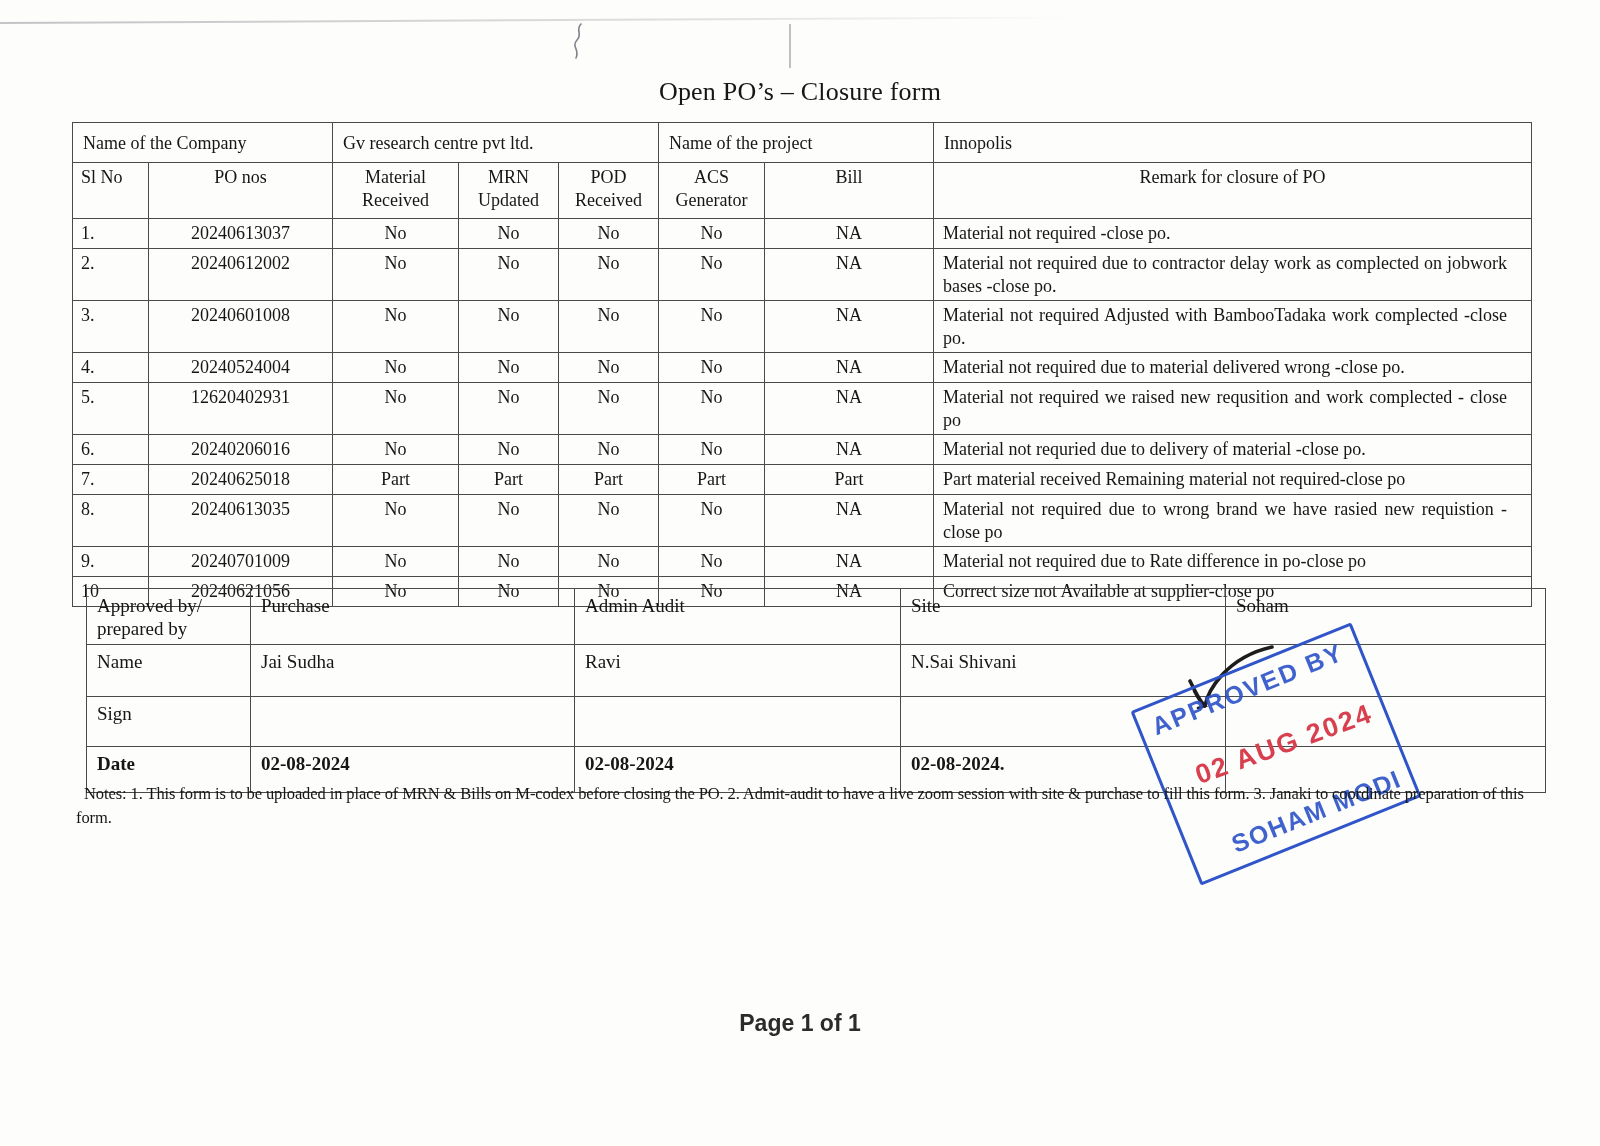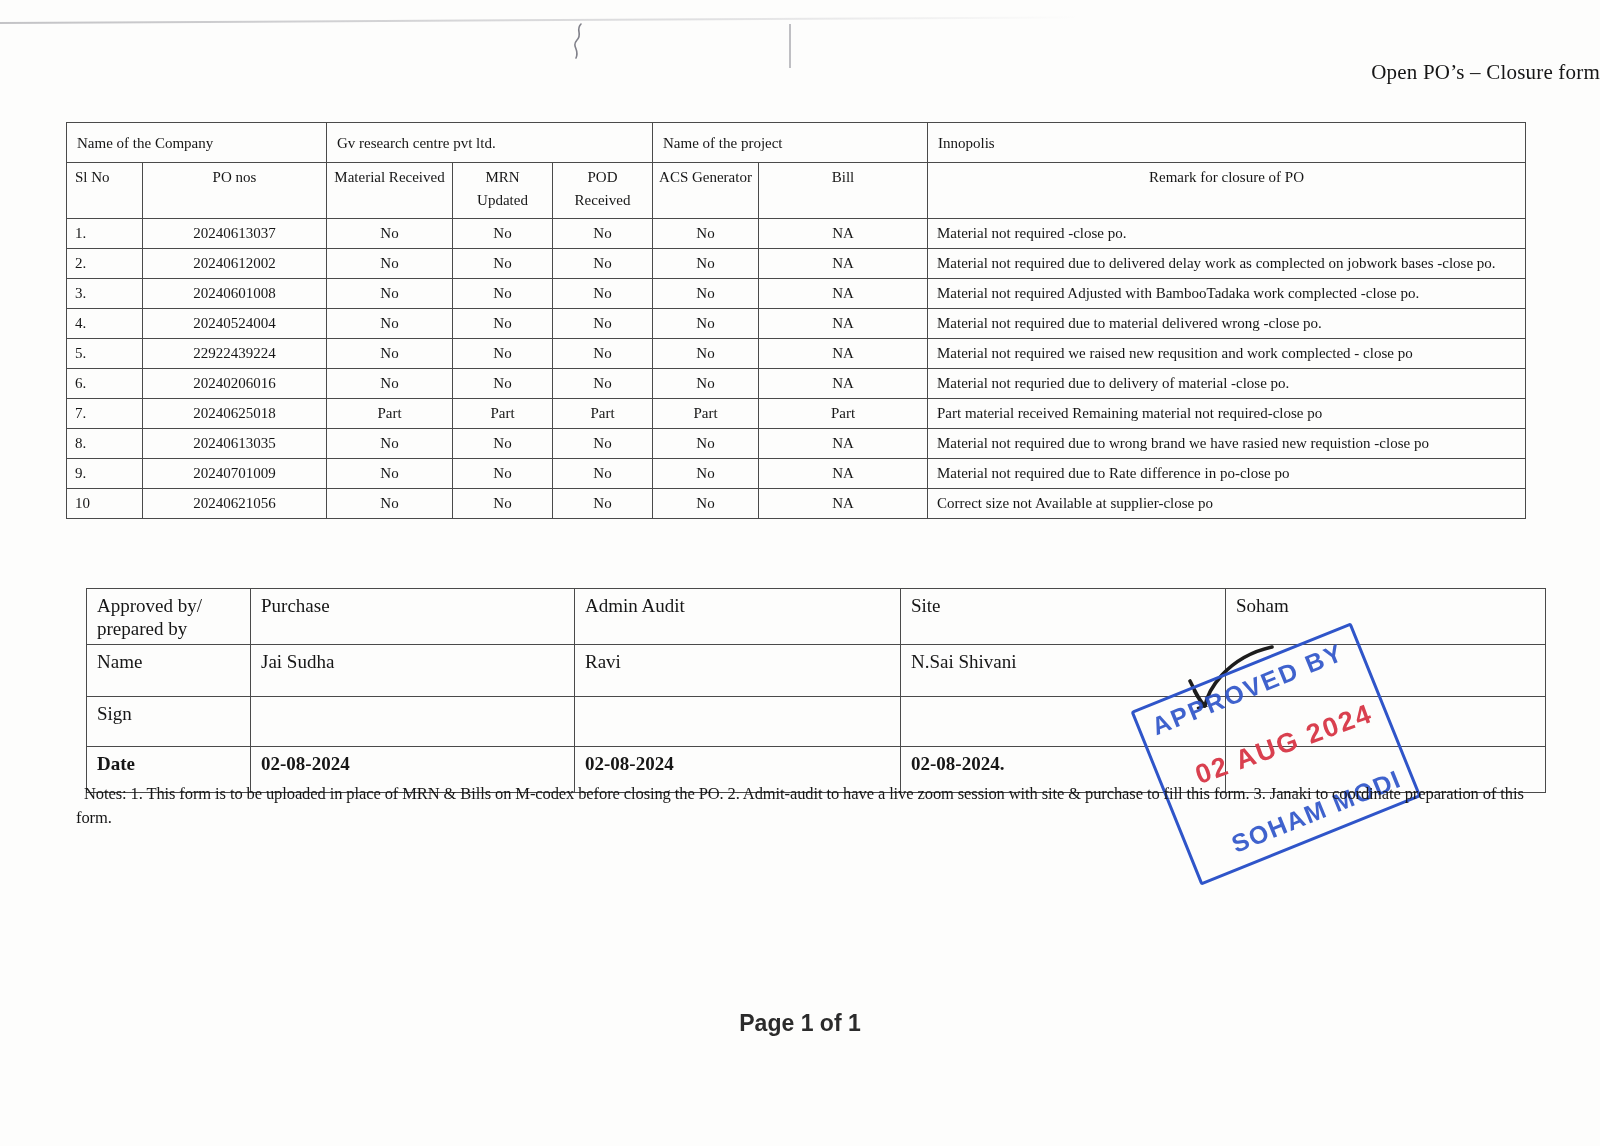--- a/index.html
+++ b/index.html
@@ -3,28 +3,28 @@
 <meta charset="utf-8">
 <style>
   html,body{margin:0;padding:0;}
   body{
     width:1600px;height:1146px;position:relative;overflow:hidden;
     background:#fdfdfc;color:#161616;
     font-family:"Liberation Serif", serif;
   }
   .page{position:absolute;inset:0;}
   .title{
-    position:absolute;top:60px;left:0;width:1600px;text-align:right;
-    font-size:21px;letter-spacing:.2px;
+    position:absolute;top:77px;left:0;width:1600px;text-align:center;
+    font-size:26px;letter-spacing:.2px;
   }
   
   table{border-collapse:collapse;table-layout:fixed;}
   .po-table{
-    position:absolute;left:66px;top:122px;width:1459px;
-    font-size:15px;line-height:23px;
+    position:absolute;left:72px;top:122px;width:1459px;
+    font-size:18px;line-height:23px;
   }
   .po-table th,.po-table td{
     border:1.6px solid #4a4a4a;
     font-weight:normal;vertical-align:top;
     padding:3px 6px 2px 6px;
     text-align:center;
   }
   .po-table thead tr.company-row th{height:34px;text-align:left;padding-left:10px;vertical-align:middle;}
   .po-table thead tr.col-row th{height:50px;margin-left:18px;}
   .po-table tbody td{height:24px;}
@@ -137,21 +137,21 @@
           <td class="remark">Material not required  -close po.</td>
         </tr>
         <tr>
           <td class="slno">2.</td>
           <td>20240612002</td>
           <td>No</td>
           <td>No</td>
           <td>No</td>
           <td>No</td>
           <td>NA</td>
-          <td class="remark">Material not required due to delivered delay  work as complected on  jobwork bases  -close po.</td>
+          <td class="remark">Material not required due to contractor delay  work as complected on  jobwork bases  -close po.</td>
         </tr>
         <tr>
           <td class="slno">3.</td>
           <td>20240601008</td>
           <td>No</td>
           <td>No</td>
           <td>No</td>
           <td>No</td>
           <td>NA</td>
           <td class="remark">Material not required Adjusted with BambooTadaka work complected -close po.</td>
@@ -161,21 +161,21 @@
           <td>20240524004</td>
           <td>No</td>
           <td>No</td>
           <td>No</td>
           <td>No</td>
           <td>NA</td>
           <td class="remark">Material not required due to material delivered wrong -close po.</td>
         </tr>
         <tr>
           <td class="slno">5.</td>
-          <td>22922439224</td>
+          <td>12620402931</td>
           <td>No</td>
           <td>No</td>
           <td>No</td>
           <td>No</td>
           <td>NA</td>
           <td class="remark">Material not required we raised new requsition and work complected - close po</td>
         </tr>
         <tr>
           <td class="slno">6.</td>
           <td>20240206016</td>

